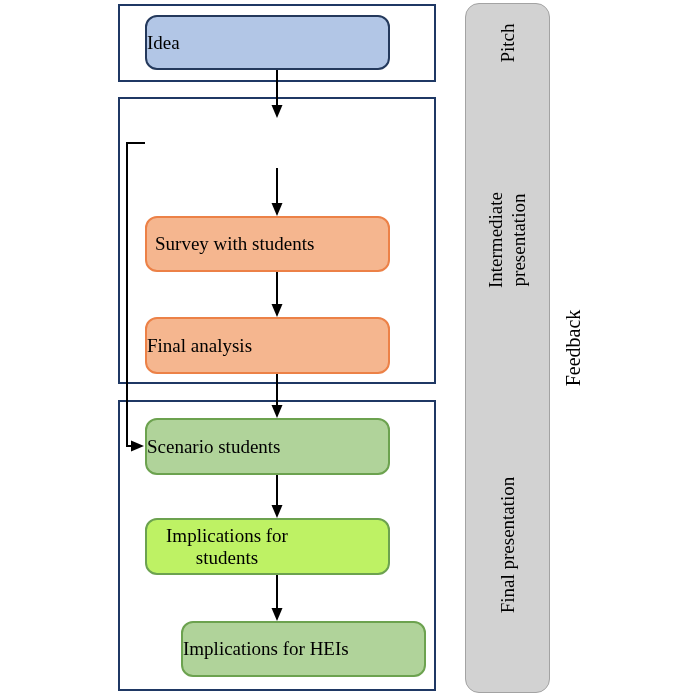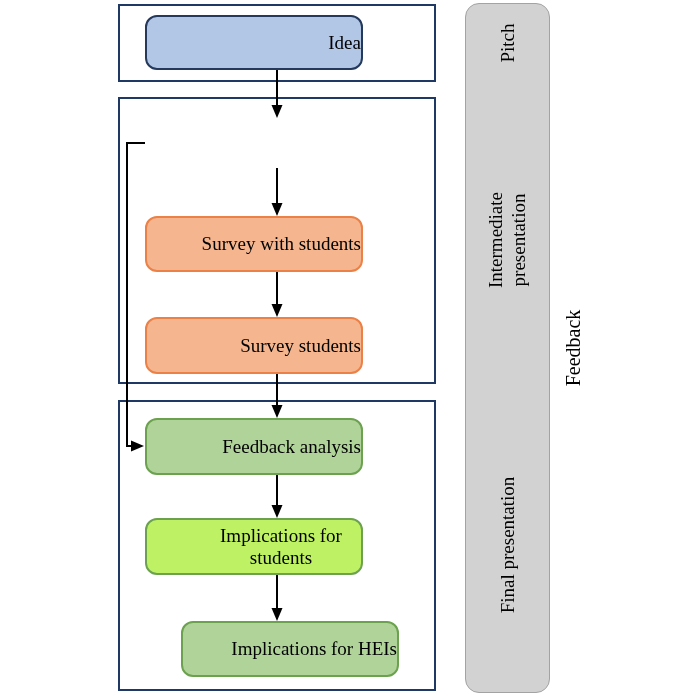--- a/index.html
+++ b/index.html
@@ -22,34 +22,34 @@
     background: transparent;
     box-sizing: border-box;
   }
   #container-pitch        { left: 118px; top: 4px;   width: 318px; height: 78px; }
   #container-intermediate { left: 118px; top: 97px;  width: 318px; height: 287px; }
   #container-final        { left: 118px; top: 400px; width: 318px; height: 291px; }
 
   .flow-box {
     position: absolute;
     left: 145px;
-    width: 218px;
+    width: 245px;
     border-radius: 12px;
     border: 2px solid;
     box-sizing: border-box;
     display: flex;
     align-items: center;
-    justify-content: flex-end;
+    justify-content: flex-start;
     text-align: center;
     font-size: 19px;
     line-height: 1.15;
   }
   #box-idea      { top: 15px;  height: 55px; background: #b2c6e6; border-color: #24395c; }
   #box-lit       { top: 118px; height: 50px; background: #fde5a6; border-color: #f0b428; }
-  #box-survey    { top: 216px; height: 56px; background: #f5b68f; border-color: #ec8147; }
+  #box-survey    { top: 216px; height: 56px; background: #f5b68f; border-color: #ec8147; padding-left: 8px; }
   #box-analysis  { top: 317px; height: 57px; background: #f5b68f; border-color: #ec8147; }
   #box-scenario  { top: 418px; height: 57px; background: #b0d39a; border-color: #6ca24f; }
   #box-implstud  { top: 518px; height: 57px; background: #bef264; border-color: #6ca24f; }
   #box-implheis  { top: 621px; height: 56px; background: #b0d39a; border-color: #6ca24f; margin-left: 36px; }
   #box-implstud .label-inner { max-width: 160px; }
 
   #stage-bar {
     position: absolute;
     left: 465px;
     top: 3px;
@@ -90,24 +90,24 @@
   <div class="container" id="container-intermediate"></div>
   <div class="container" id="container-final"></div>
 
   <div class="flow-box" id="box-idea">
     <span class="label-inner">Idea</span>
   </div>
   <div class="flow-box" id="box-survey">
     <span class="label-inner">Survey with students</span>
   </div>
   <div class="flow-box" id="box-analysis">
-    <span class="label-inner">Survey students</span>
+    <span class="label-inner">Final analysis</span>
   </div>
   <div class="flow-box" id="box-scenario">
-    <span class="label-inner">Feedback analysis</span>
+    <span class="label-inner">Scenario students</span>
   </div>
   <div class="flow-box" id="box-implstud">
     <span class="label-inner">Implications for students</span>
   </div>
   <div class="flow-box" id="box-implheis">
     <span class="label-inner">Implications for HEIs</span>
   </div>
 
   <div id="stage-bar"></div>
   <div class="rot-label" id="stage-label-pitch">Pitch</div>

